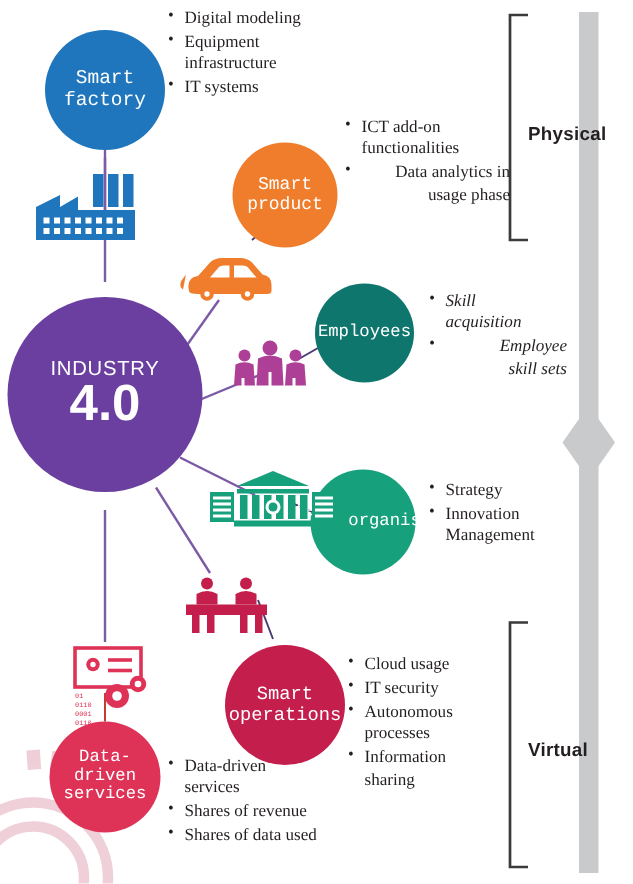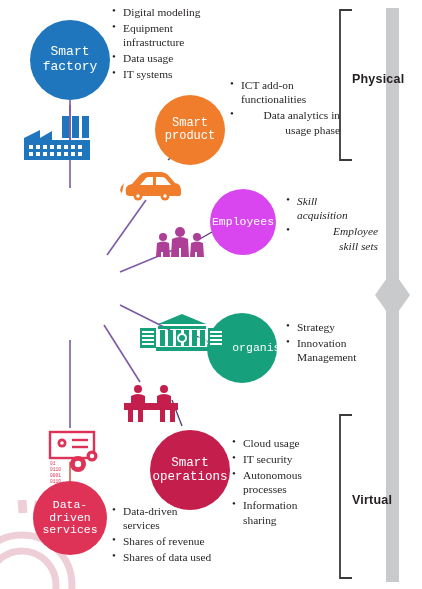--- a/index.html
+++ b/index.html
@@ -73,32 +73,36 @@
         <rect x="60" y="512" width="9" height="13" transform="rotate(35 64 518)"></rect>
         <rect x="48" y="505" width="9" height="13" transform="rotate(20 52 511)"></rect>
         <rect x="34" y="501" width="9" height="13" transform="rotate(8 38 507)"></rect>
         <rect x="18" y="500" width="9" height="13" transform="rotate(-4 22 506)"></rect>
         <rect x="70" y="524" width="9" height="13" transform="rotate(50 74 530)"></rect>
         <rect x="79" y="539" width="9" height="13" transform="rotate(66 83 545)"></rect>
       </g>
     </g>
   </svg>
 
+  <div class="node hub" style="left:5px;top:198px;width:130px;height:130px;background:#6b3fa0;flex-direction:column;">
+    <div class="l1">INDUSTRY</div>
+    <div class="l2">4.0</div>
+  </div>
 
   <div class="node" style="left:30px;top:20px;width:80px;height:80px;background:#1f76bc;font-size:13px;flex-direction:column;">
     <span>Smart</span>
     <span>factory</span>
   </div>
 
   <div class="node" style="left:155px;top:95px;width:70px;height:70px;background:#ef7d2b;font-size:12px;flex-direction:column;">
     <span>Smart</span>
     <span>product</span>
   </div>
 
-  <div class="node" style="left:210px;top:189px;width:66px;height:66px;background:#d946ef;font-size:11.5px;flex-direction:column;justify-content:center;">
+  <div class="node" style="left:210px;top:189px;width:66px;height:66px;background:#0f766e;font-size:11.5px;flex-direction:column;justify-content:center;">
     <span>Employees</span>
   </div>
 
   <div class="node" style="left:207px;top:313px;width:70px;height:70px;background:#16a07c;font-size:11.5px;">
     <span>Strategy and</span>
     <span>organisation</span>
   </div>
 
   <div class="node" style="left:150px;top:430px;width:80px;height:80px;background:#c41e4c;font-size:12.5px;flex-direction:column;">
     <span>Smart</span>
@@ -219,21 +223,20 @@
       <text x="50" y="477">0001</text>
         <text x="50" y="483">0110</text>
     </g>
   </svg>
 
   <div class="bullets" style="left:112px;top:5px;width:112px;">
     <ul>
       <li>Digital modeling</li>
       <li style="white-space:pre-line;">Equipment
 infrastructure</li>
-      <li>Data usage</li>
       <li>IT systems</li>
     </ul>
   </div>
 
   <div class="bullets" style="left:230px;top:78px;width:110px;">
     <ul>
       <li style="white-space:pre-line;">ICT add-on
 functionalities</li>
       <li style="white-space:pre-line;text-align:right;">Data analytics in
 usage phase</li>
@@ -270,16 +273,16 @@
 
   <div class="bullets" style="left:112px;top:504px;width:122px;">
     <ul>
       <li style="white-space:pre-line;">Data-driven
 services</li>
       <li>Shares of revenue</li>
       <li>Shares of data used</li>
     </ul>
   </div>
 
-  <div class="side-label" style="left:352px;top:72px;">Physical</div>
+  <div class="side-label" style="left:352px;top:82px;">Physical</div>
   <div class="side-label" style="left:352px;top:493px;">Virtual</div>
 
 </div>
 
 </body></html>

